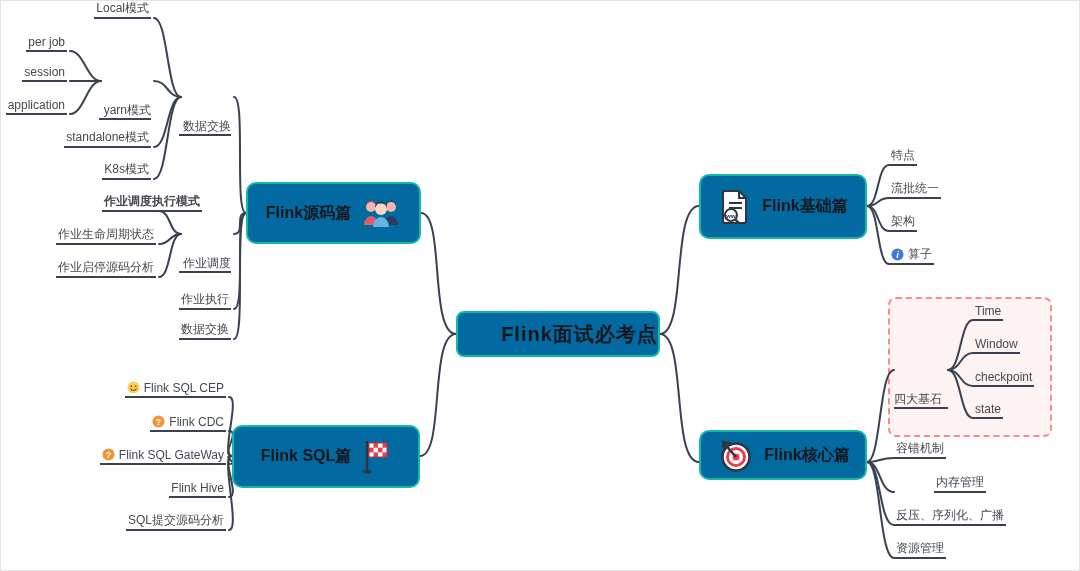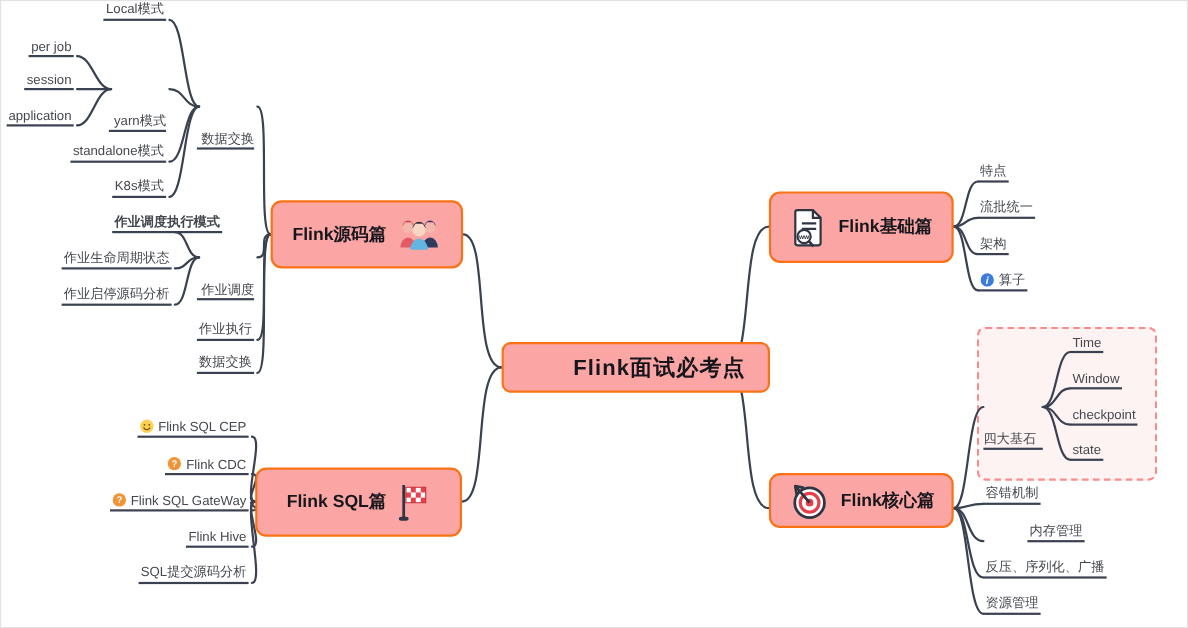--- a/index.html
+++ b/index.html
@@ -4,23 +4,23 @@
 <style>
   * { margin:0; padding:0; box-sizing:border-box; }
   body { font-family:"Liberation Sans", sans-serif; background:#fff; }
   .stage { position:relative; width:1080px; height:571px; background:#fff;
            border:1px solid #e2e2e2; overflow:hidden; }
   .wires { position:absolute; left:0; top:0; z-index:1; }
   .wires path { stroke:#3a4150; stroke-width:2; fill:none; stroke-linecap:round; }
   .dashed-box { position:absolute; left:887px; top:296px; width:164px; height:140px;
                 border:2px dashed #f98b8b; background:#fdf3f3; border-radius:8px; z-index:0; }
   .topic-box { position:absolute; display:flex; align-items:center; justify-content:center;
-               gap:10px; background:#fca5a5; border:2px solid #f97316; border-radius:10px; z-index:2; }
+               gap:10px; background:#0369a1; border:2px solid #14b8a6; border-radius:10px; z-index:2; }
   .topic-box .t { font-weight:bold; color:#15171c; font-size:16px; white-space:nowrap; }
-  .central { left:455px; top:310px; width:244px; height:46px; border-radius:8px;padding-left:43px; }
+  .central { left:455px; top:310px; width:204px; height:46px; border-radius:8px;padding-left:43px; }
   .central .t { font-size:20px; letter-spacing:1px; }
   .box-source { left:245px; top:181px; width:175px; height:62px; }
   .box-basic  { left:698px; top:173px; width:168px; height:65px; }
   .box-sql    { left:231px; top:424px; width:188px; height:63px; }
   .box-core   { left:698px; top:429px; width:168px; height:50px; }
   .leaf { position:absolute; z-index:2; display:flex; align-items:center; gap:4px;
           height:18px; padding:0 2px 1px 2px; font-size:12px; color:#45484e;
           border-bottom:2px solid #3a4150; white-space:nowrap; }
   .leaf.fx { padding:0;margin-top:38px; }
   .leaf.ra { justify-content:flex-end; }

